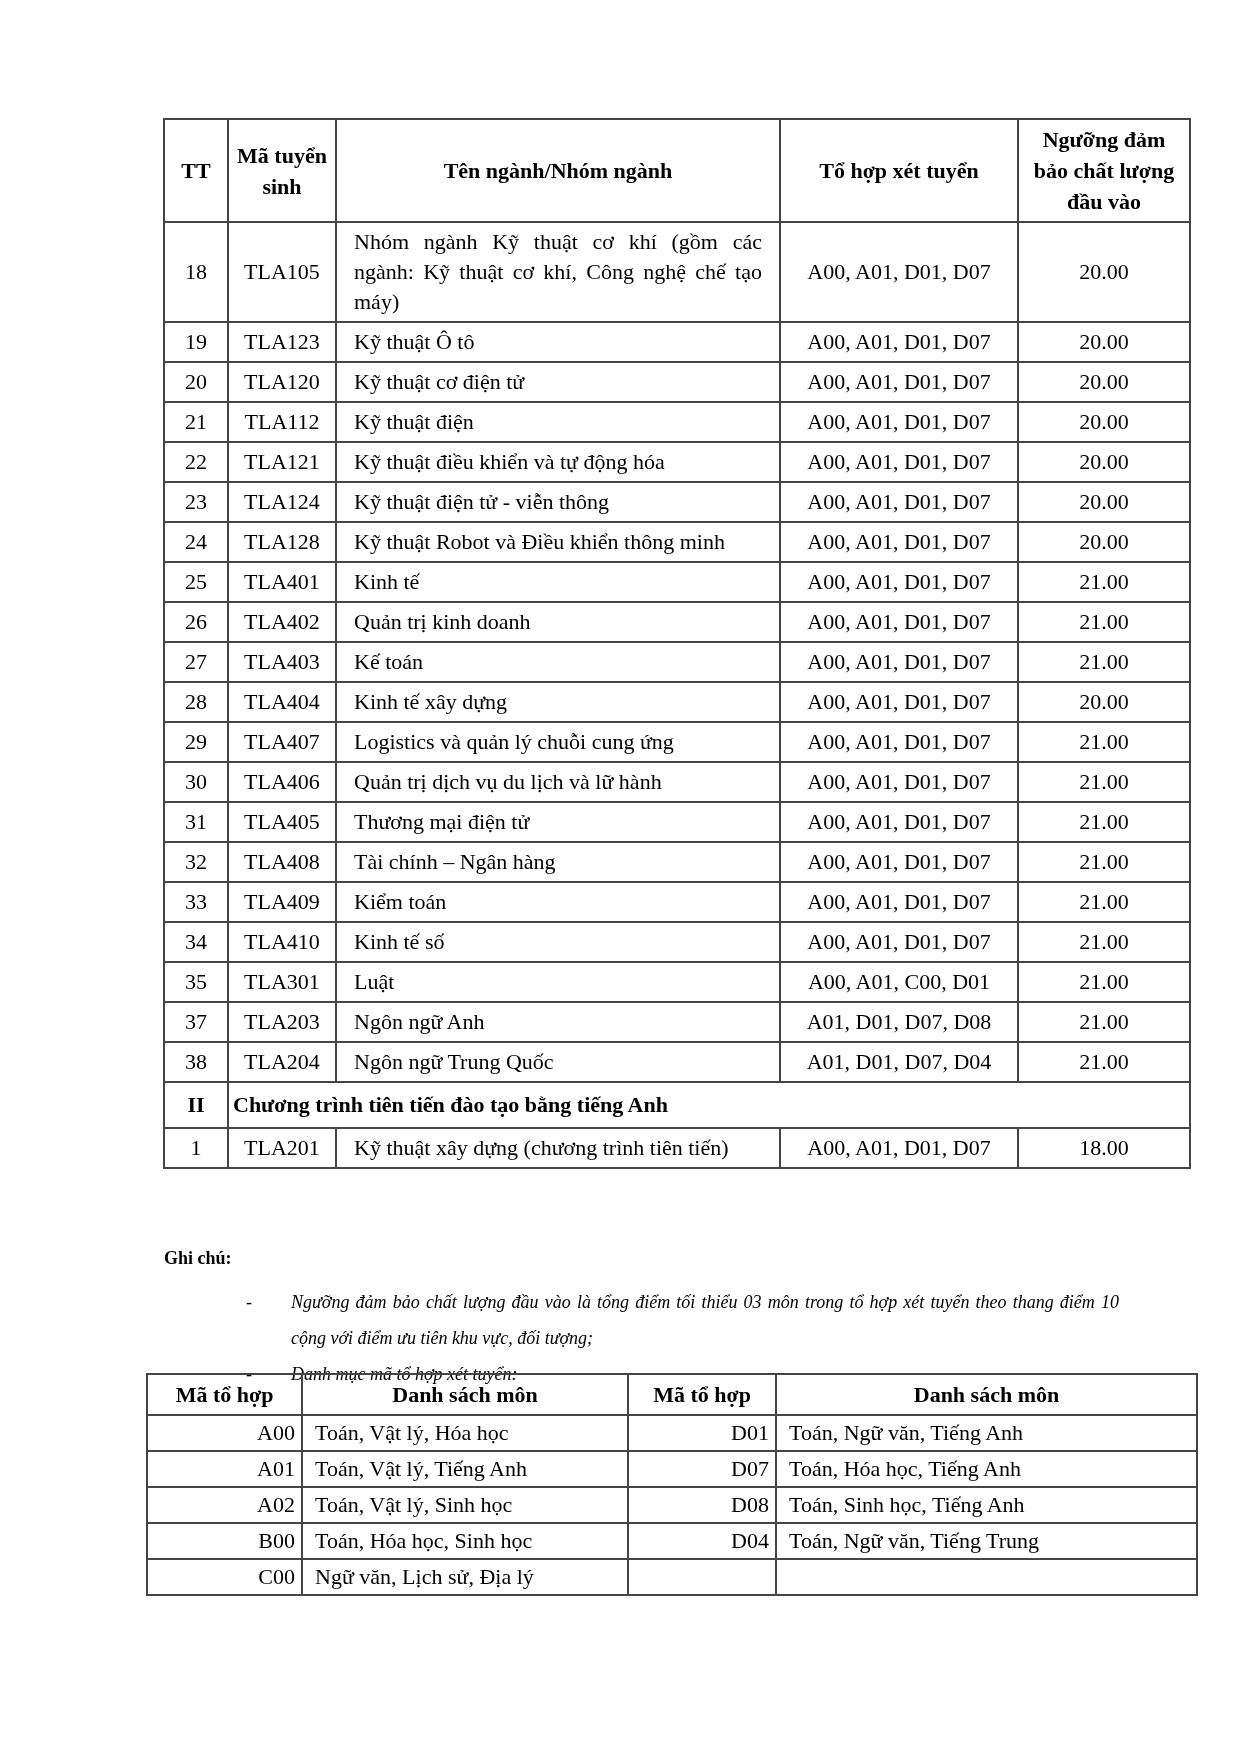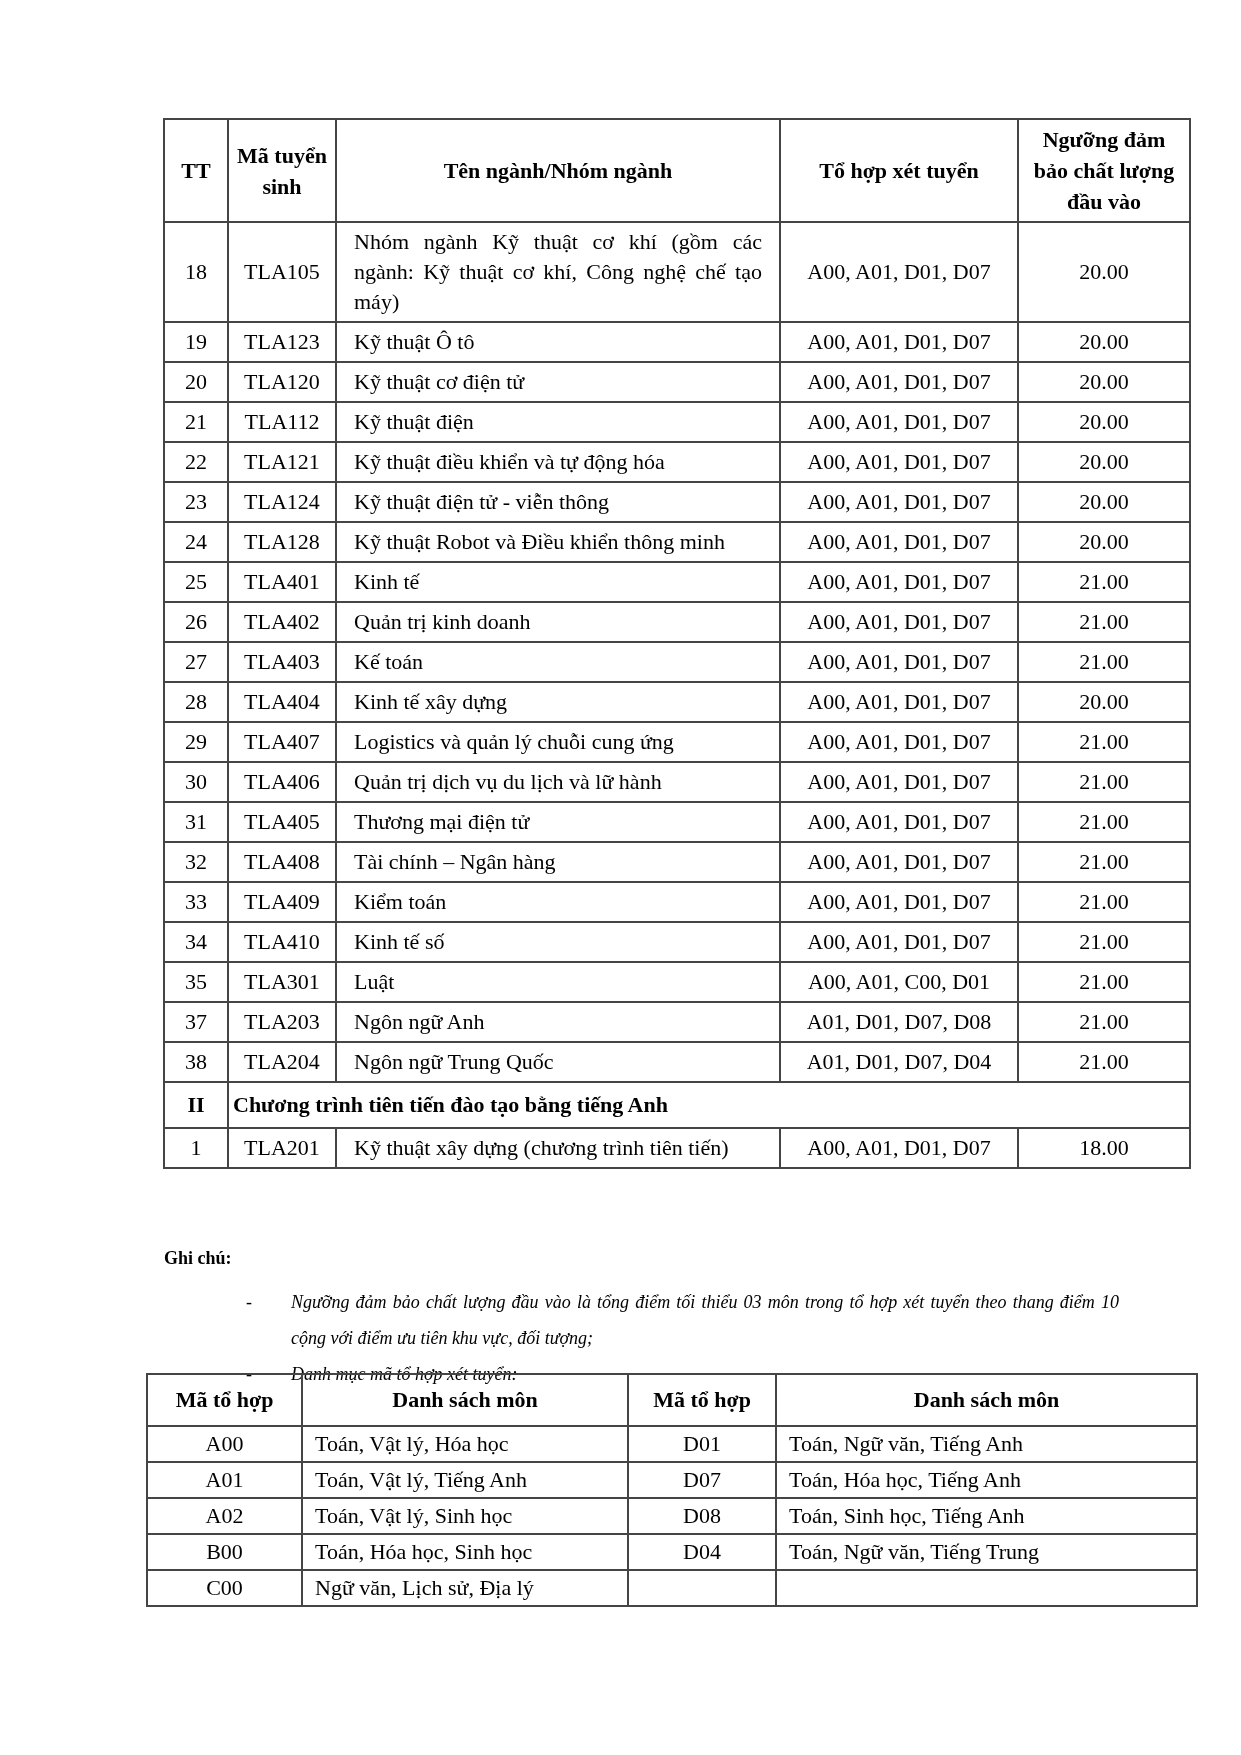--- a/index.html
+++ b/index.html
@@ -31,25 +31,25 @@
 
   
   .notes { position:absolute; left:164px; top:1212px; width:960px; font-size:18px;margin-top:32px; }
   .notes-title { font-weight:bold; line-height:28px; margin-bottom:12px; }
   .note-item { display:flex; font-style:italic; line-height:36px; }
   .note-dash { margin-left:82px; width:45px; flex:none; }
   .note-text { width:828px; text-align:justify; }
 
   
   .t2 { position:absolute; left:146px; top:1373px; width:1050px; }
-  .t2 tr.head-row { height:52px; }
+  .t2 tr.head-row { height:41px; }
   .t2 tr { height:36px; }
   .t2 th { font-size:22px; font-weight:bold; text-align:center; vertical-align:middle; padding:2px 6px; }
   .t2 td { font-size:22px; vertical-align:middle; line-height:30px; padding:1px 6px; }
-  .t2 td.c-combo-code { text-align:center; }
+  .t2 td.c-combo-code { text-align:right; }
   .t2 td.c-subjects { text-align:left; padding-left:12px; }
 </style>
 </head>
 <body>
 
 <div class="page">
 
   <table class="t1">
     <colgroup>
       <col style="width:64px">

